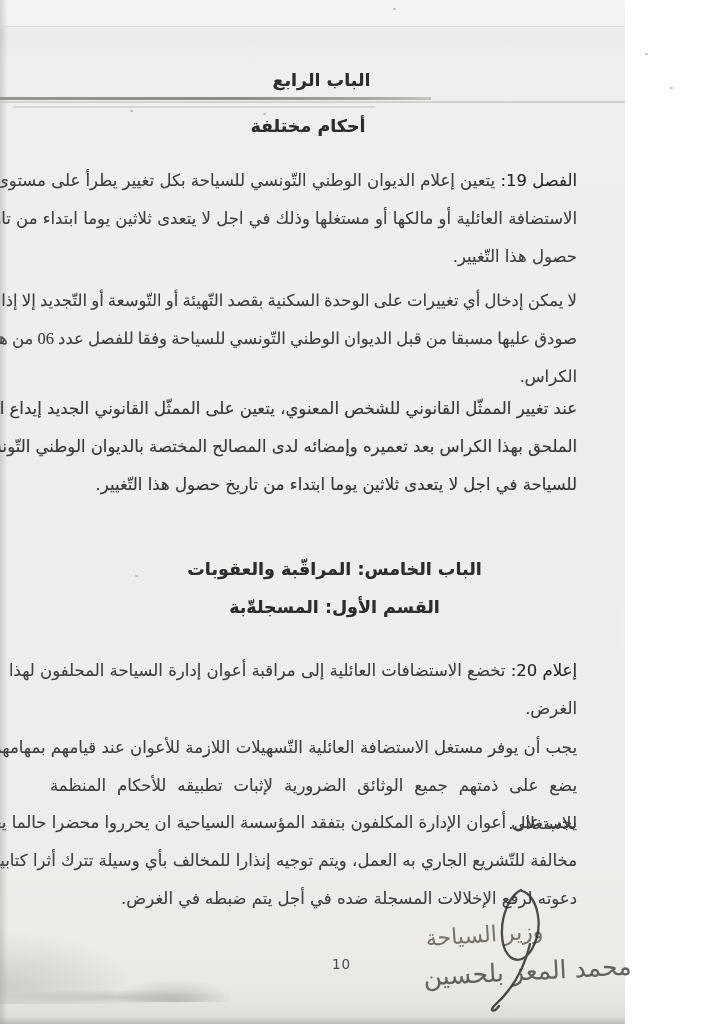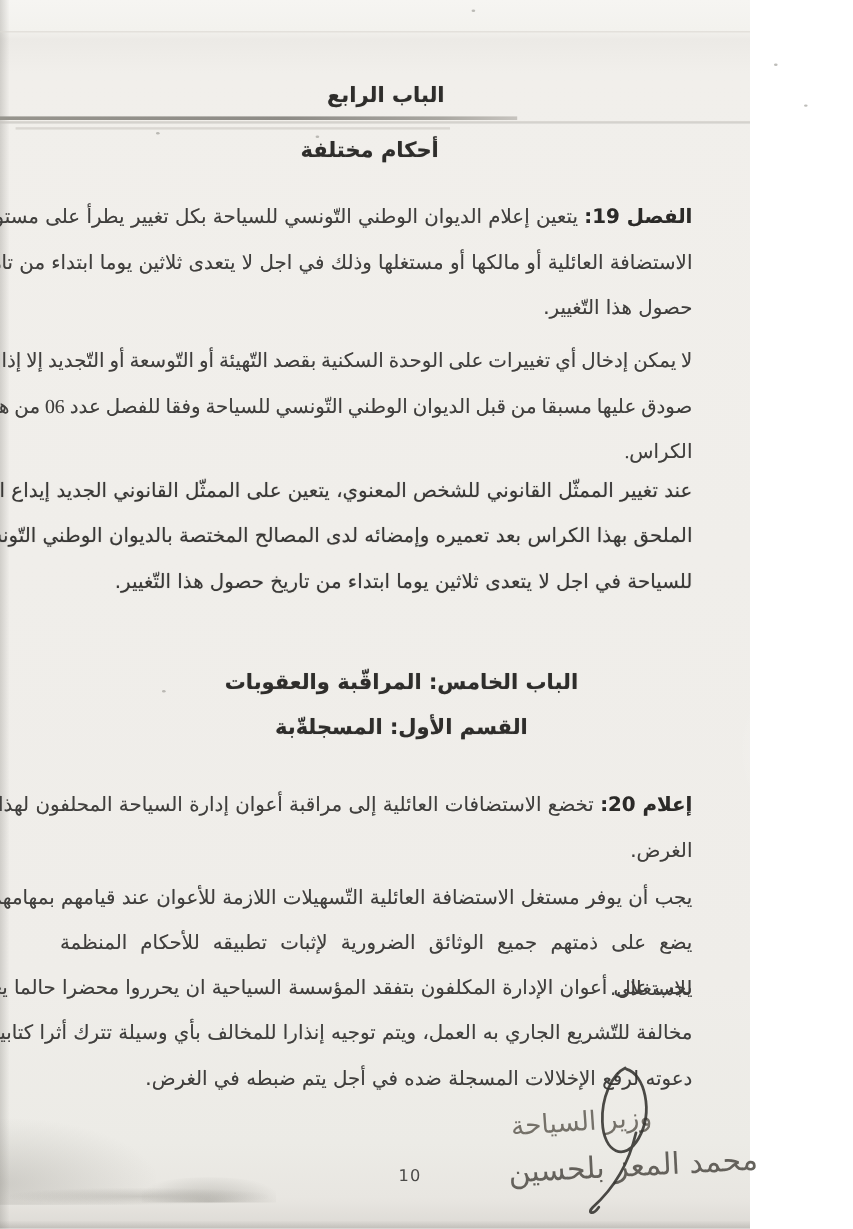--- a/index.html
+++ b/index.html
@@ -47,36 +47,36 @@
   .h-ch4  { top:67px;  left:18px; right:0; }
   .h-misc { top:113px; left:0; right:9px; }
   .h-ch5  { top:556px; left:44px; right:0; }
   .h-sec1 { top:594px; left:44px; right:0; }
   
   .para { position:absolute; right:48px; left:50px; font-size:16.5px;
     text-shadow: 0 0 .55px rgba(64,63,61,.42); }
   .line { height:38px; line-height:38px; white-space:nowrap;
     text-align:justify; text-align-last:justify; }
   .line.last { text-align-last:right; white-space:normal; }
-  .lead { font-weight:700; color:#2b2a28; }
+  .lead { font-weight:400; color:#2b2a28; }
   .p-a19 { top:162px; }
   .p-chg { top:282px;font-family:Liberation Serif, serif; }
   .p-rep { top:390px; color:#393836; text-shadow: 0 0 .7px rgba(57,56,54,.5); }
   .p-a20 { top:652px; }
   .p-fac { top:729px; }
   .p-ins { top:804px; }
   
   .sig { position:absolute; left:352px; top:878px; overflow:visible; }
   .sig text { font-family:"DejaVu Sans", sans-serif; text-anchor:middle; direction:rtl; }
   .sig-title { font-size:22px; fill:#6b675f; opacity:.92; }
   .sig-name  { font-size:25px; fill:#595650; opacity:.92; }
   .sig-stroke { stroke:#33322f; stroke-width:2.3; fill:none;
     stroke-linecap:round; opacity:.88; }
   .page-num { position:absolute; left:332px; top:956px; font-size:13.5px;
-    color:#4c4b49; letter-spacing:1px; direction:ltr;margin-top:16px; }
+    color:#4c4b49; letter-spacing:1px; direction:ltr; }
 </style>
 </head>
 <body>
 
 <div class="page">
 
   <div class="left-edge"></div>
   <div class="top-line"></div>
   <div class="right-patch"></div>
   <div class="speck" style="left:393px; top:8px;"></div>

